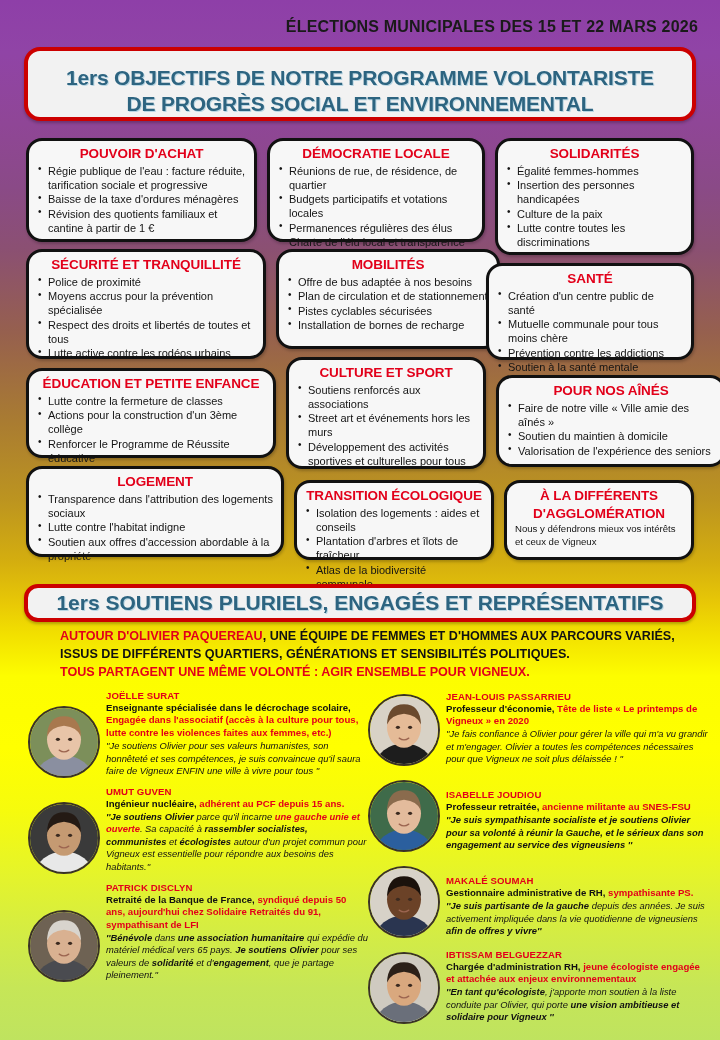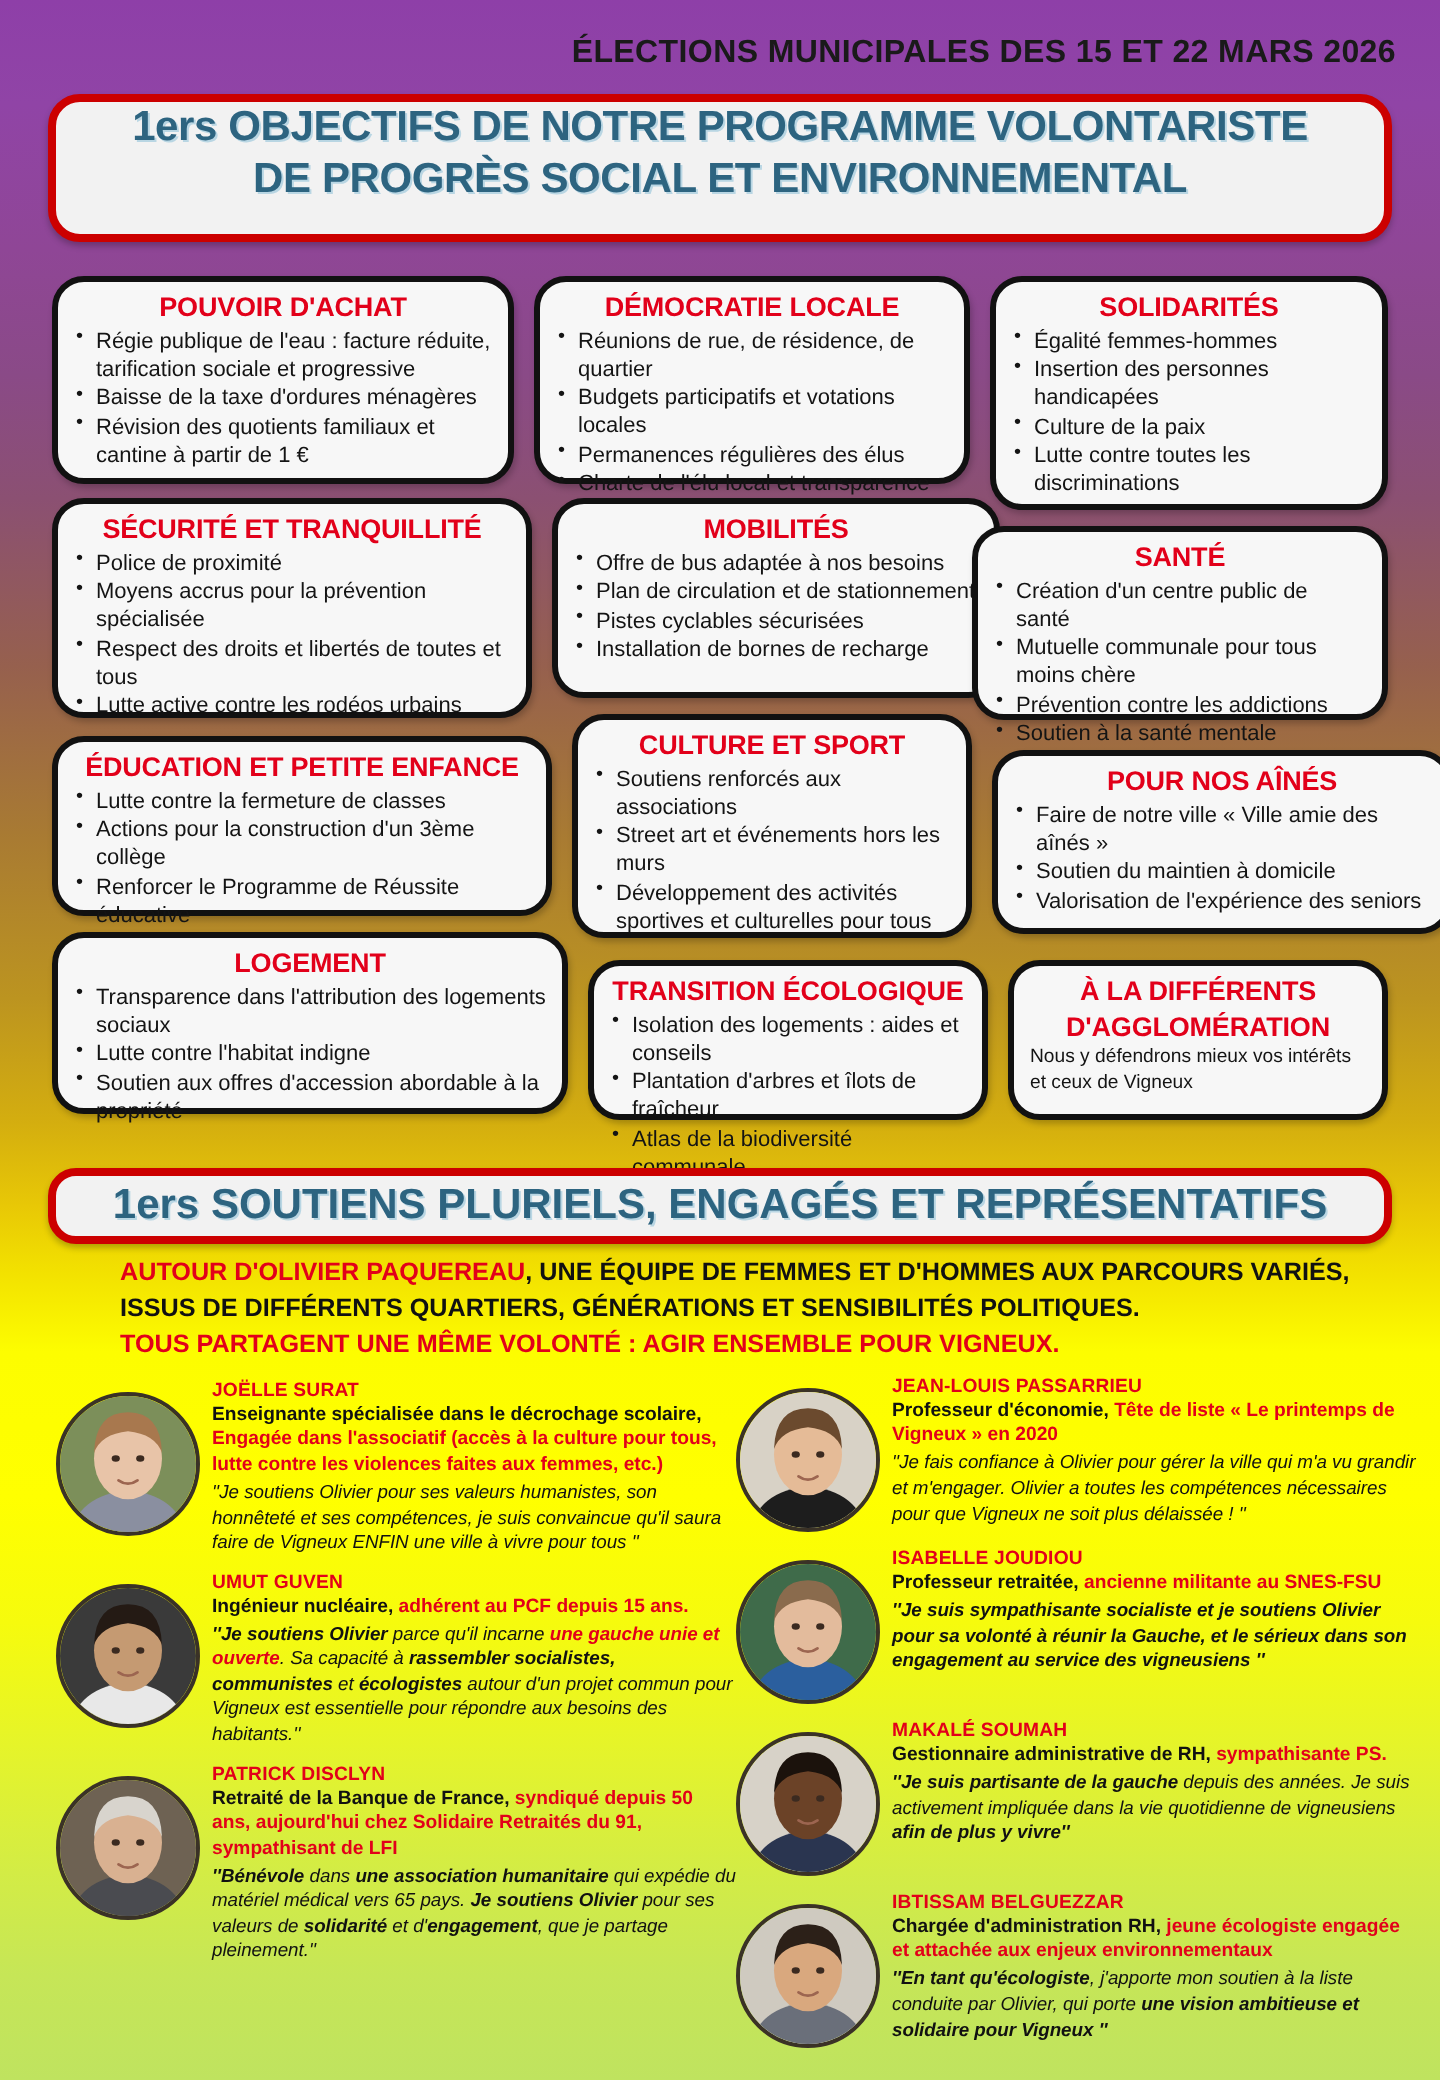--- a/index.html
+++ b/index.html
@@ -49,21 +49,21 @@
   .title-banner {
     position: absolute;
     top: 47px; left: 24px; right: 24px;
     height: 74px;
     background: #f2f2f2;
     border: 4px solid #cc0000;
     border-radius: 16px;
     display: flex;
     flex-direction: column;
     align-items: center;
-    justify-content: flex-start;
+    justify-content: flex-end;
     box-shadow: 0 2px 3px rgba(0,0,0,.25);
   }
   .title-banner .tl {
     font-size: 21px;
     font-weight: bold;
     color: #2d6480;
     letter-spacing: -0.2px;
     text-shadow: 1px 1px 0 #b9d6e3;
     line-height: 1.25;
     white-space: nowrap;
@@ -167,21 +167,21 @@
   .col {
     position: absolute;
     width: 340px;
   }
   #col-left  { left: 28px; top: 690px; }
   #col-right { left: 368px; top: 688px; }
 
   .person {
     position: relative;
     display: flex;
-    align-items: flex-start;
+    align-items: flex-end;
     margin-bottom: 8px;
   }
   .avatar {
     flex: 0 0 auto;
     width: 72px; height: 72px;
     border-radius: 50%;
     border: 2px solid #3a3226;
     overflow: hidden;
     margin-top: 6px;
     margin-right: 6px;
@@ -449,21 +449,21 @@
             <ellipse cx="50" cy="46" rx="25" ry="30" fill="#6b4227"></ellipse>
             <path d="M25 42 Q26 12 50 12 Q74 12 75 42 Q70 28 50 26 Q30 28 25 42 Z" fill="#1b120c"></path>
             <ellipse cx="41" cy="46" rx="3" ry="2.4" fill="#3b2a20"></ellipse>
             <ellipse cx="59" cy="46" rx="3" ry="2.4" fill="#3b2a20"></ellipse>
             <path d="M43 62 Q50 67 57 62" stroke="#9c6550" stroke-width="2" fill="none" stroke-linecap="round"></path>
           </svg>
         </div>
         <div class="ptext">
           <div class="pname">MAKALÉ SOUMAH</div>
           <div class="prole"><span>Gestionnaire administrative de RH,</span><span class="r"> sympathisante PS.</span></div>
-          <div class="pquote"><span style="font-weight: bold;">''Je suis partisante de la gauche</span><span> depuis des années. Je suis activement impliquée dans la vie quotidienne de vigneusiens </span><span style="font-weight: bold;">afin de plus y vivre''</span></div>
+          <div class="pquote"><span style="font-weight: bold;">''Je suis partisante de la gauche</span><span> depuis des années. Je suis activement impliquée dans la vie quotidienne de vigneusiens </span><span style="font-weight: bold;">afin de offres y vivre''</span></div>
         </div>
       </div>
       <div class="person">
         <div class="avatar">
           <svg viewBox="0 0 100 100" preserveAspectRatio="xMidYMid slice">
             <rect width="100" height="100" fill="#cfcac0"></rect>
             <ellipse cx="50" cy="104" rx="42" ry="34" fill="#6a6f7a"></ellipse>
             <ellipse cx="50" cy="46" rx="25" ry="30" fill="#d9a87e"></ellipse>
             <path d="M25 42 Q26 12 50 12 Q74 12 75 42 Q70 28 50 26 Q30 28 25 42 Z" fill="#2c2018"></path>
             <ellipse cx="41" cy="46" rx="3" ry="2.4" fill="#3b2a20"></ellipse>

